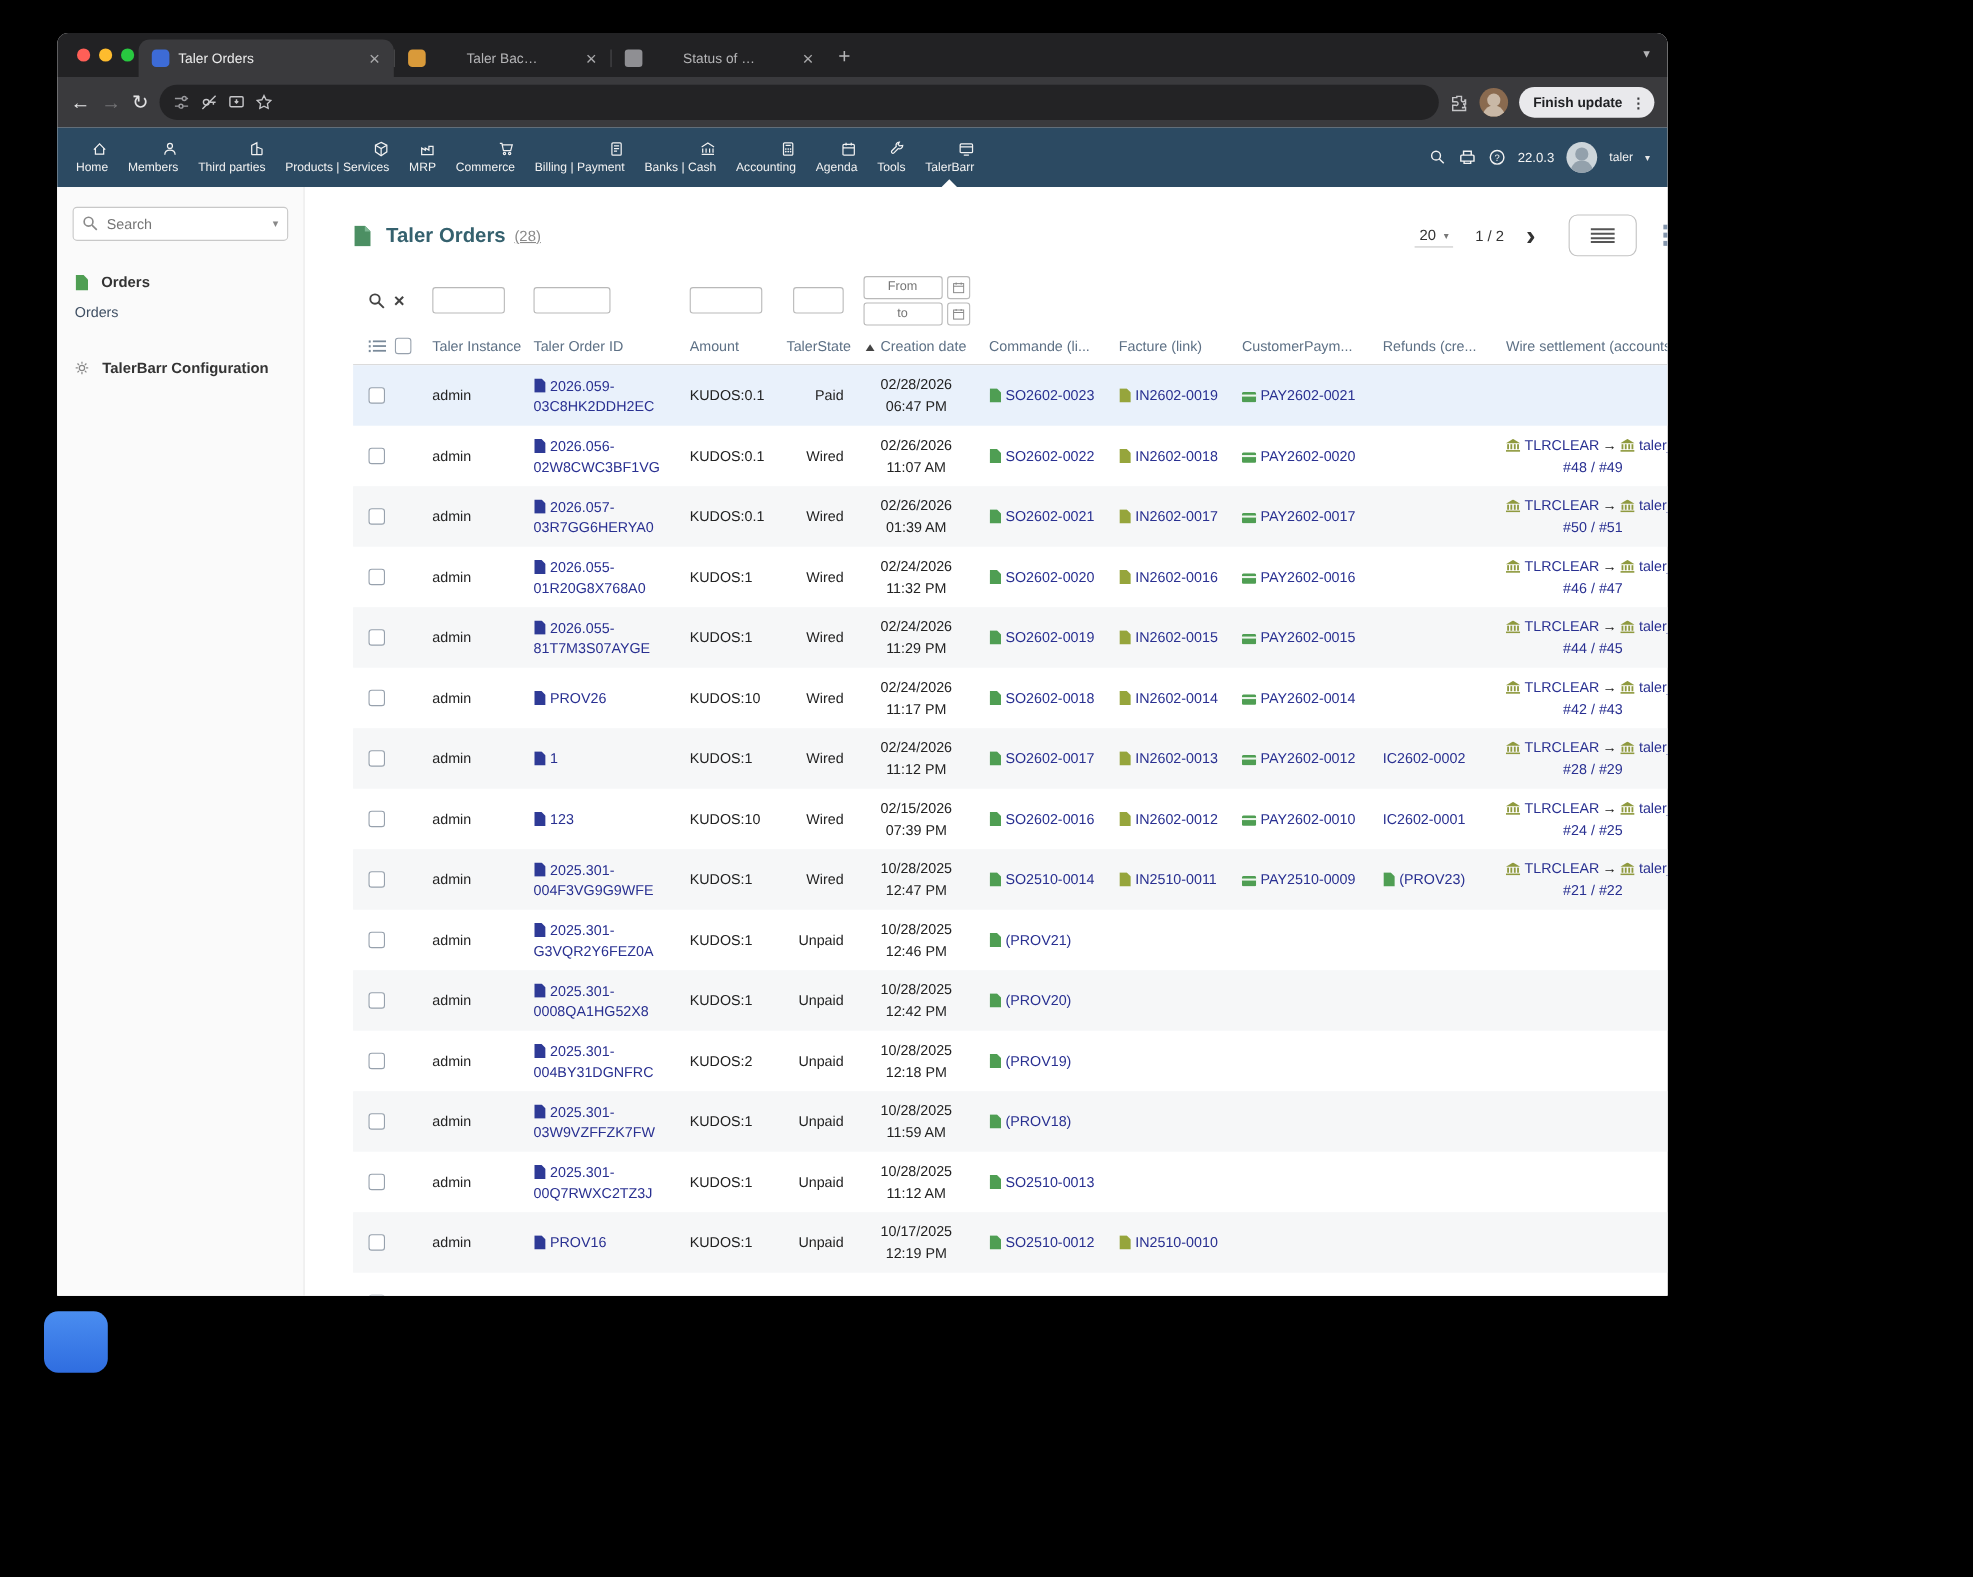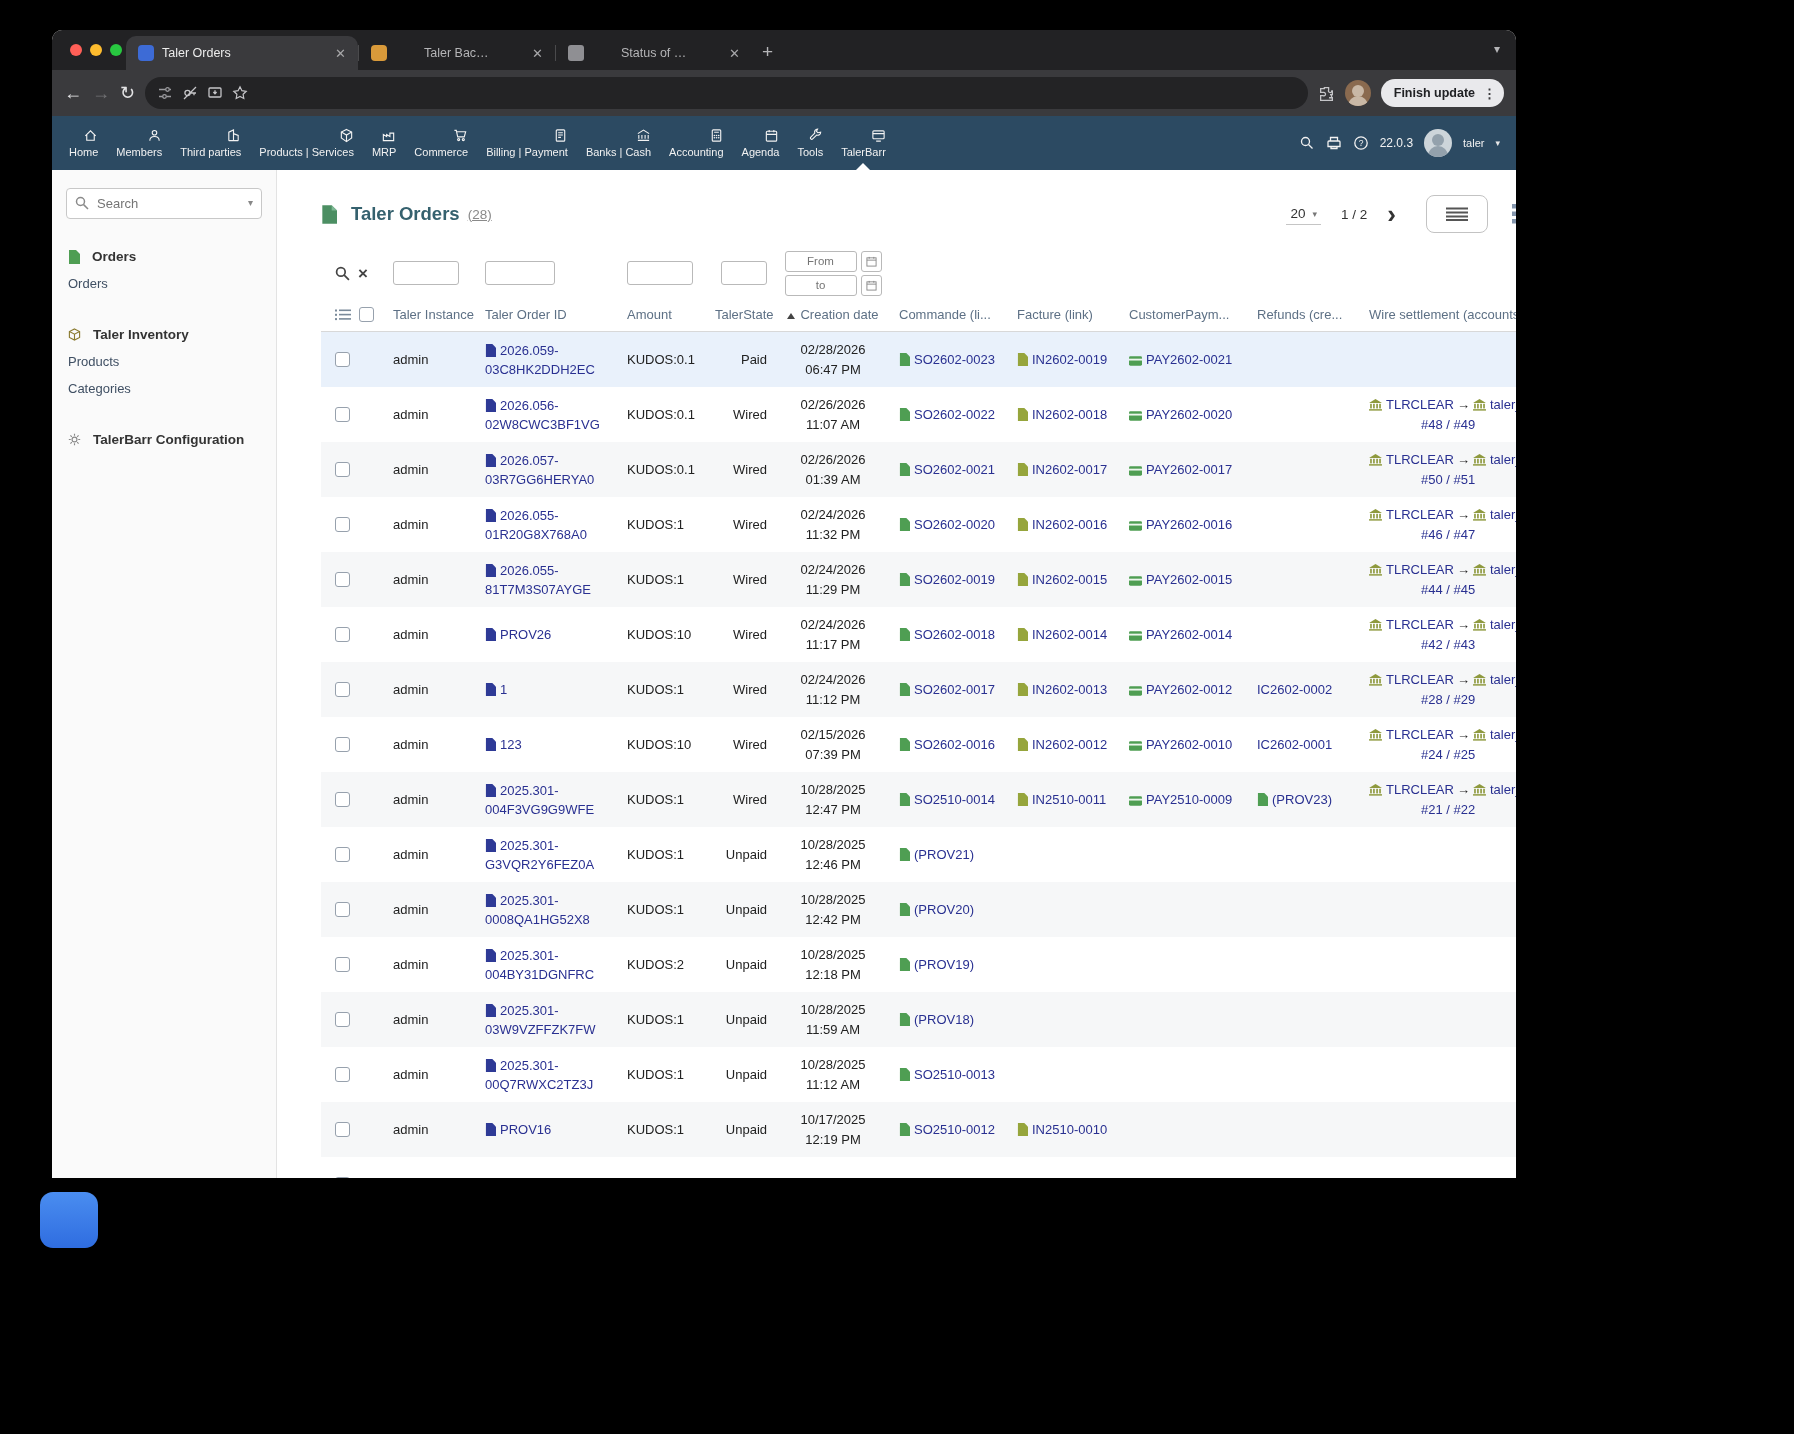--- a/index.html
+++ b/index.html
@@ -345,35 +345,20 @@
           <span class="ic-wrap green">
             <svg width="12" height="14" viewBox="0 0 12 14">
                 <path d="M1 0h7l4 4v10H1z" fill="currentColor"></path>
               </svg>
           </span>
           <span>Orders</span>
         </div>
         <a class="side-link">Orders</a>
       </div>
 
-      <div class="side-section">
-        <div class="side-heading">
-          <span class="ic-wrap">
-            <svg width="13" height="13" viewBox="0 0 14 14">
-                <g stroke="#8a7a2f" stroke-width="1.2" fill="none">
-                  <path d="M7 1l5.5 2.8v6.4L7 13 1.5 10.2V3.8z"></path>
-                  <path d="M1.5 3.8L7 6.6l5.5-2.8M7 6.6V13"></path>
-                </g>
-              </svg>
-          </span>
-          <span>Taler Inventory</span>
-        </div>
-        <a class="side-link">Products</a>
-        <a class="side-link">Categories</a>
-      </div>
 
       <div class="side-section">
         <div class="side-heading">
           <span class="ic-wrap">
             <svg width="13" height="13" viewBox="0 0 16 16">
                 <g stroke="#888" stroke-width="1.4" fill="none">
                   <circle cx="8" cy="8" r="3"></circle>
                   <path d="M8 1v2.4M8 12.6V15M1 8h2.4M12.6 8H15M3 3l1.7 1.7M11.3 11.3L13 13M13 3l-1.7 1.7M4.7 11.3L3 13"></path>
                 </g>
               </svg>

